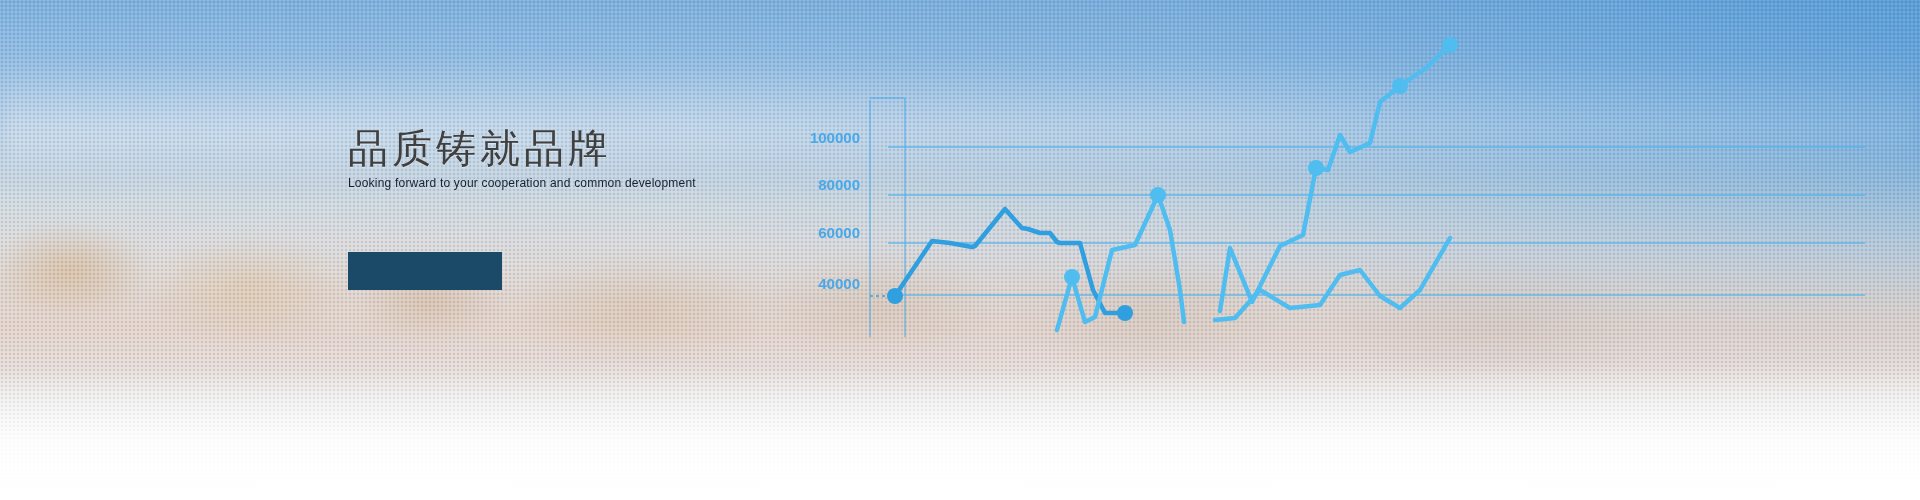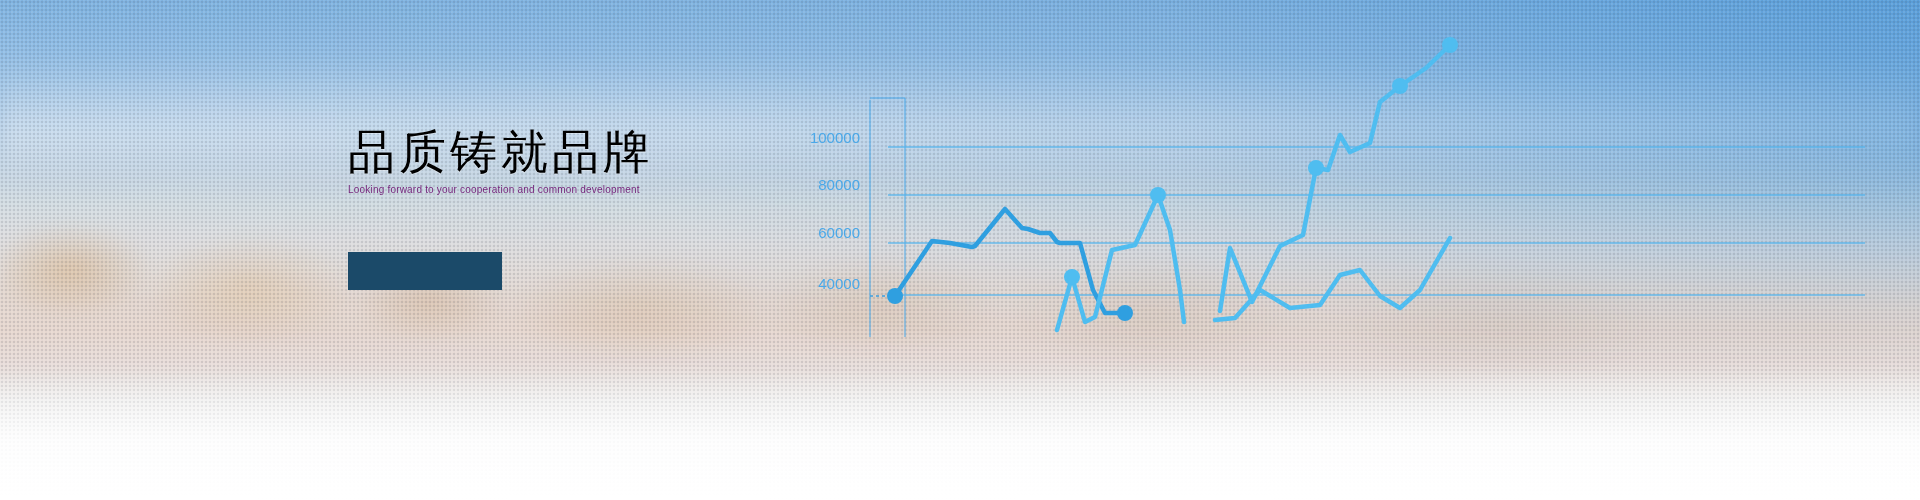--- a/index.html
+++ b/index.html
@@ -85,41 +85,41 @@
   }
 
   
   .copy{
     position:absolute;
     left:348px;
     top:126px;
     width:640px;
   }
   .headline{
-    font-size:47px;
+    font-size:40px;
     line-height:1.1;
     letter-spacing:4px;
-    color:#000000;
+    color:#404040;
     font-weight:400;
     margin:0;
     text-shadow:0 1px 0 rgba(255,255,255,.35);
   }
   .subhead{
     margin:28px 0 0 0;
     font-size:25px;
     letter-spacing:2px;
     color:#53708c;
     font-weight:400;
     opacity:.92;
   }
   .tagline{
     margin:6px 0 0 0;
-    font-size:10px;
+    font-size:12px;
     letter-spacing:.2px;
-    color:#701a75;
+    color:#0f172a;
     font-weight:400;
     opacity:.95;
   }
   .cta{
     position:absolute;
     left:348px;
     top:252px;
     width:154px;
     height:38px;
     background:#1b4a69;
@@ -128,20 +128,21 @@
     cursor:pointer;
   }
 
   
   .chart{
     position:absolute;
     left:760px;
     top:0;
     width:1160px;
     height:500px;
+    font-weight:bold;
   }
   .chart svg{display:block;}
   .ytick{
     fill:#4aa8e8;
     font-family:"Liberation Sans", sans-serif;
     font-size:15px;
     text-anchor:end;
   }
 </style>
 </head>

